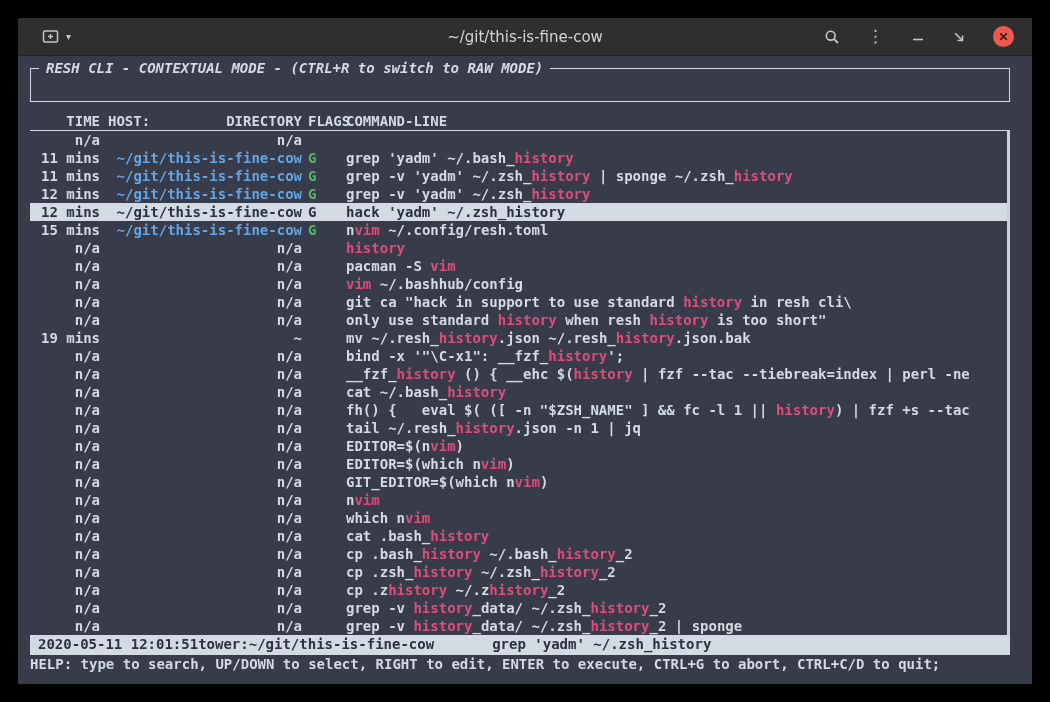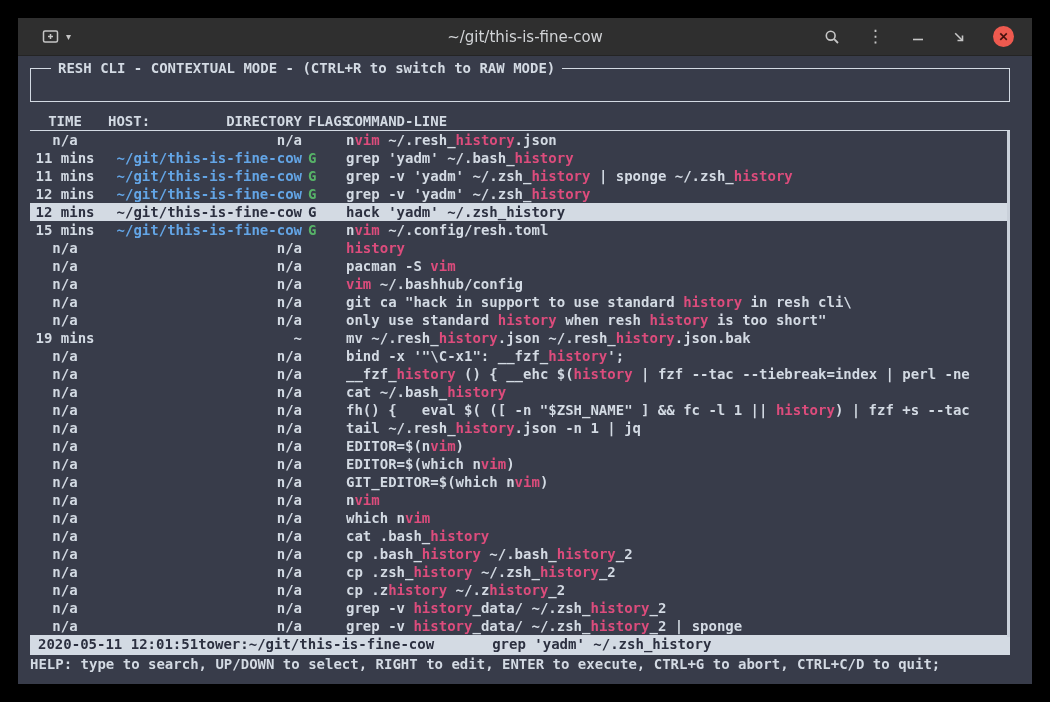--- a/index.html
+++ b/index.html
@@ -40,34 +40,34 @@
   .terminal {
     flex:1; background:var(--background,#383c4a); color:var(--foreground,#d3dae3);
     font-family:"DejaVu Sans Mono", monospace; font-size:14px; font-weight:bold;
     padding:12px 22px 0 12px; position:relative; overflow:hidden;
   }
   .query-box {
     position:relative; border:1px solid var(--foreground,#d3dae3);
     height:34px; padding:7px 8px 0 8px; white-space:pre;
   }
   .box-title {
-    position:absolute; top:-9px; left:20px;
-    background:var(--background,#383c4a); padding:0 7px; white-space:pre;
+    position:absolute; top:-9px; left:8px;
+    background:var(--background,#383c4a); padding:0 7px; white-space:pre;font-style:italic;
   }
   .cursor {
     display:inline-block; width:8px; height:15px;
     background:var(--foreground,#d3dae3); vertical-align:text-bottom; margin-left:1px;
   }
   .table { margin-top:10px; position:relative; }
   .header-row, .row {
     display:grid; grid-template-columns:70px 202px 44px 1fr;
     height:18px; line-height:18px; white-space:pre; overflow:hidden;
   }
   .header-row { height:19px; border-bottom:1px solid var(--foreground,#d3dae3); }
-  .cell.time { text-align:center; }
+  .cell.time { text-align:right; }
   .cell.dir  { text-align:right; overflow:hidden; }
   .cell.flags { padding-left:6px; color:var(--flag-green,#57b368); }
   .header-row .flags { color:inherit; }
   .hdr-dir { display:flex; justify-content:space-between; padding-left:8px; }
   .cell.cmd { overflow:hidden; }
   .dir.path { color:var(--path-blue,#63a5e6); }
   .match { color:var(--match-pink,#dc4c7c); }
   .row.selected { background:var(--selection-bg,#d3dae3); }
   .row.selected .cell, .row.selected .match, .row.selected .dir.path,
   .row.selected .flags { color:var(--selection-fg,#2c3040); }
@@ -144,21 +144,21 @@
           <span class="cell time">TIME</span>
           <span class="cell hdr-dir">
             <span>HOST:</span>
             <span>DIRECTORY</span>
           </span>
           <span class="cell flags">FLAGS</span>
           <span class="cell cmd">COMMAND-LINE</span>
         </div>
 
         <div id="rows">
-            <div class="row"><span class="cell time">n/a</span><span class="cell dir">n/a</span><span class="cell flags"></span><span class="cell cmd"><span>n</span><span class="match">vim</span><span> ~/.resh_</span><span class="match">history</span><span>.json</span></span></div>
+            <div class="row"><span class="cell time">n/a</span><span class="cell dir">n/a</span><span class="cell flags"></span></div>
             <div class="row"><span class="cell time">11 mins</span><span class="cell dir path">~/git/this-is-fine-cow</span><span class="cell flags">G</span><span class="cell cmd"><span>grep 'yadm' ~/.bash_</span><span class="match">history</span></span></div>
             <div class="row"><span class="cell time">11 mins</span><span class="cell dir path">~/git/this-is-fine-cow</span><span class="cell flags">G</span><span class="cell cmd"><span>grep -v 'yadm' ~/.zsh_</span><span class="match">history</span><span> | sponge ~/.zsh_</span><span class="match">history</span></span></div>
             <div class="row"><span class="cell time">12 mins</span><span class="cell dir path">~/git/this-is-fine-cow</span><span class="cell flags">G</span><span class="cell cmd"><span>grep -v 'yadm' ~/.zsh_</span><span class="match">history</span></span></div>
             <div class="row selected"><span class="cell time">12 mins</span><span class="cell dir path">~/git/this-is-fine-cow</span><span class="cell flags">G</span><span class="cell cmd"><span>hack 'yadm' ~/.zsh_</span><span class="match">history</span></span></div>
             <div class="row"><span class="cell time">15 mins</span><span class="cell dir path">~/git/this-is-fine-cow</span><span class="cell flags">G</span><span class="cell cmd"><span>n</span><span class="match">vim</span><span> ~/.config/resh.toml</span></span></div>
             <div class="row"><span class="cell time">n/a</span><span class="cell dir">n/a</span><span class="cell flags"></span><span class="cell cmd"><span class="match">history</span></span></div>
             <div class="row"><span class="cell time">n/a</span><span class="cell dir">n/a</span><span class="cell flags"></span><span class="cell cmd"><span>pacman -S </span><span class="match">vim</span></span></div>
             <div class="row"><span class="cell time">n/a</span><span class="cell dir">n/a</span><span class="cell flags"></span><span class="cell cmd"><span class="match">vim</span><span> ~/.bashhub/config</span></span></div>
             <div class="row"><span class="cell time">n/a</span><span class="cell dir">n/a</span><span class="cell flags"></span><span class="cell cmd"><span>git ca "hack in support to use standard </span><span class="match">history</span><span> in resh cli\</span></span></div>
             <div class="row"><span class="cell time">n/a</span><span class="cell dir">n/a</span><span class="cell flags"></span><span class="cell cmd"><span>only use standard </span><span class="match">history</span><span> when resh </span><span class="match">history</span><span> is too short"</span></span></div>

